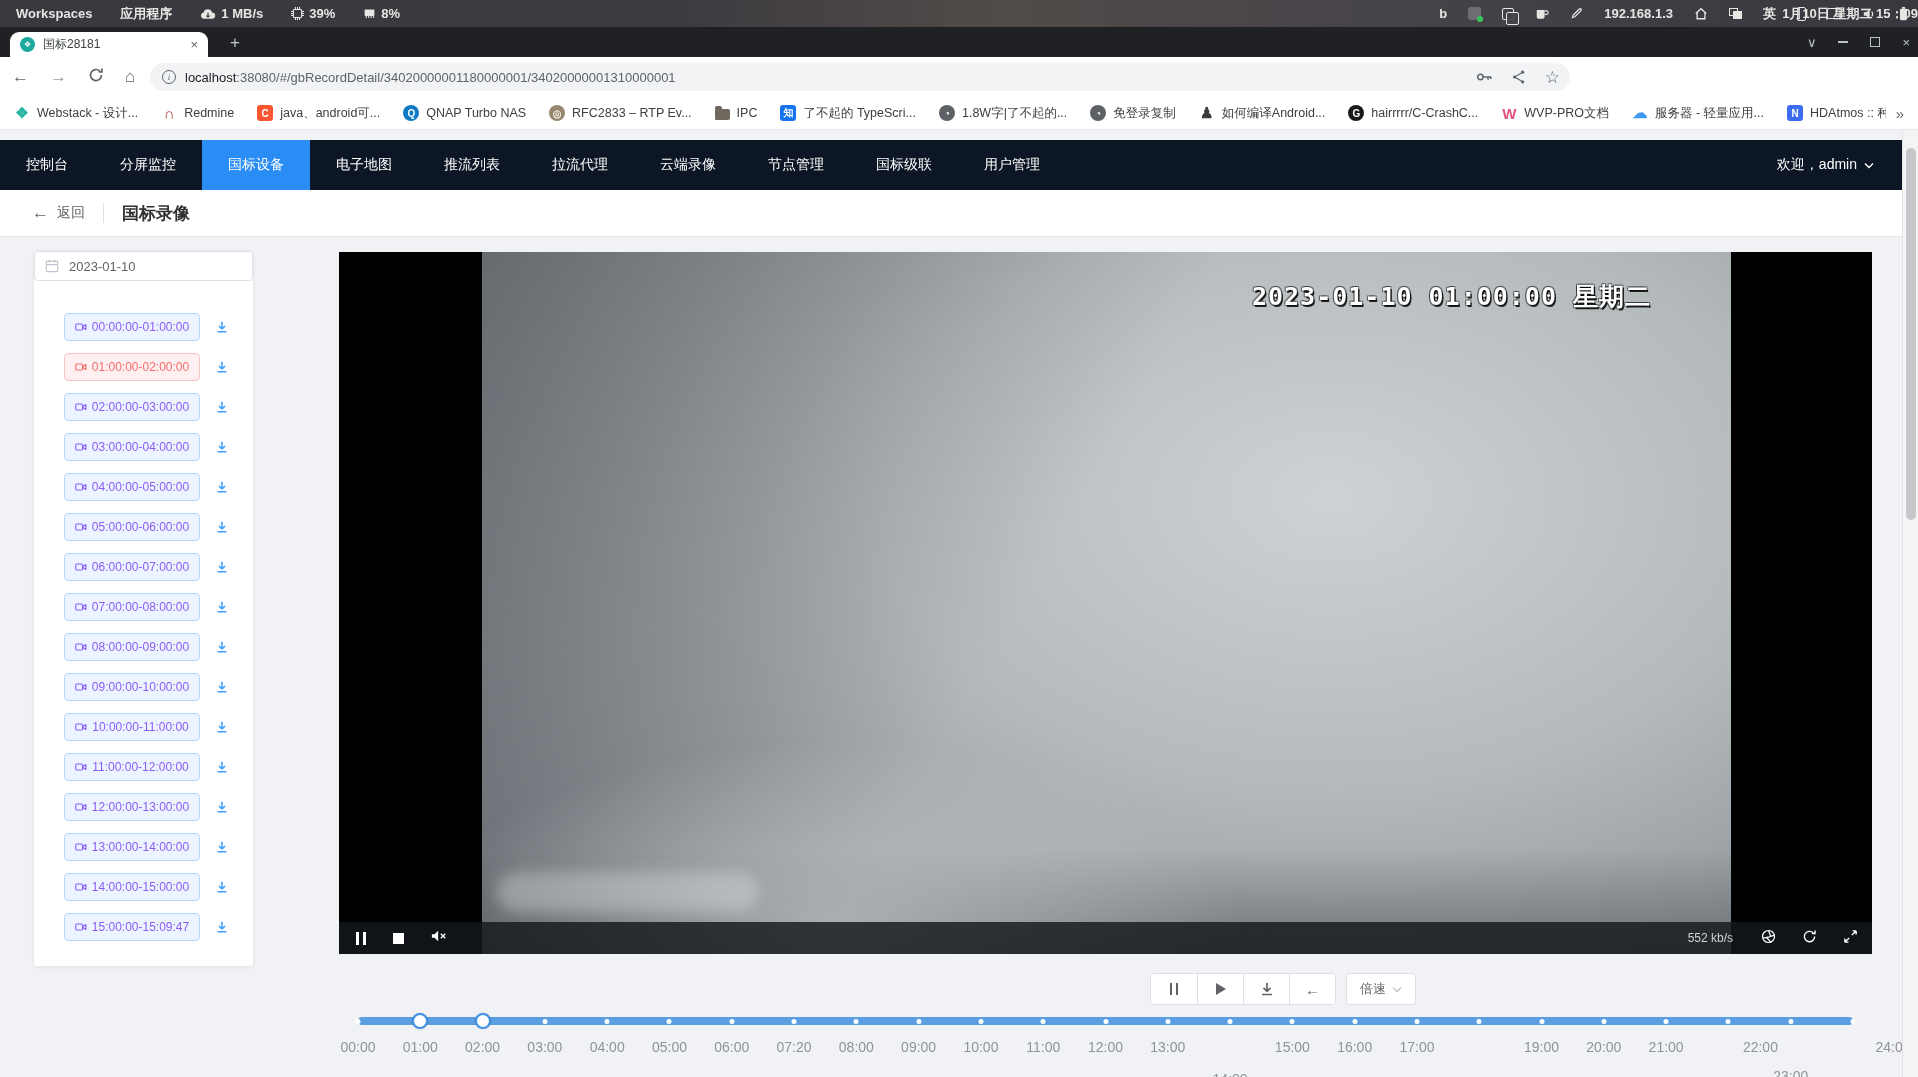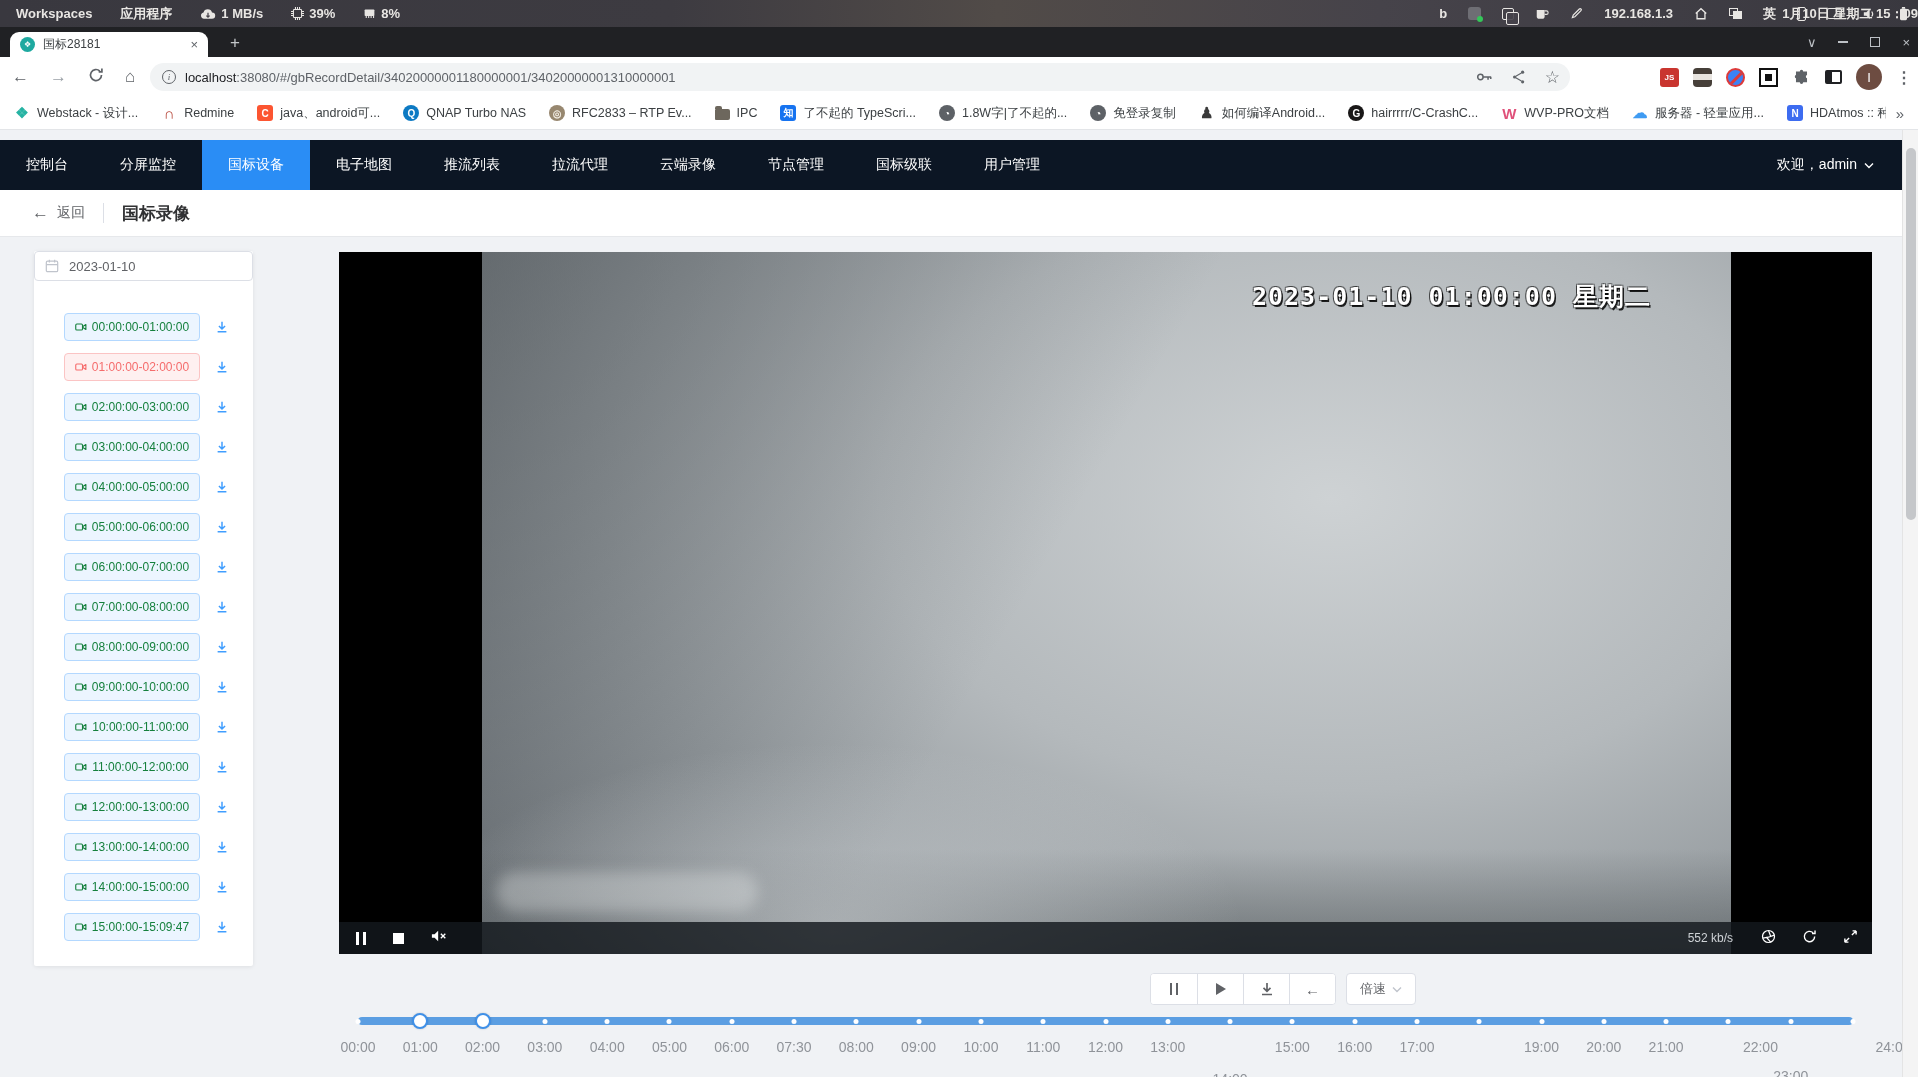--- a/index.html
+++ b/index.html
@@ -97,21 +97,21 @@
   
   .content { position:absolute; left:0; top:237px; width:1902px; height:840px; background:#f0f2f5; }
 
   .sidecard { position:absolute; left:34px; top:14px; width:219px; height:715px; background:#ffffff;
     box-shadow:0 1px 4px rgba(0,0,0,.08); border-radius:2px; }
   .date-input { position:absolute; left:0; top:0; width:219px; height:30px; border:1px solid #dcdfe6; border-radius:4px;
     background:#fff; display:flex; align-items:center; padding-left:10px; gap:10px; }
   .date-text { font-size:13px; color:#606266; }
   .seg-list { position:absolute; top:50px; left:0; right:0; padding-top:12px; }
   .seg-row { display:flex; align-items:center; margin:0 0 12px 30px; height:28px; }
-  .seg-pill { width:136px; height:28px; border:1px solid #b3d8ff; background:#ecf5ff; color:#15803d; border-radius:4px;
+  .seg-pill { width:136px; height:28px; border:1px solid #b3d8ff; background:#ecf5ff; color:#8b5cf6; border-radius:4px;
     font-size:12px; display:flex; align-items:center; justify-content:center; gap:5px; cursor:pointer; }
   .seg-pill.danger { border-color:#fbc4c4; background:#fef0f0; color:#f56c6c; }
   .seg-dl { margin-left:15px; color:#409eff; display:flex; align-items:center; cursor:pointer; }
 
   
   .player { position:absolute; left:339px; top:15px; width:1533px; height:702px; background:#000; }
   .vframe { position:absolute; left:143px; top:0; width:1249px; height:702px;
     background:
       radial-gradient(55% 45% at 28% 97%, rgba(218,222,225,.55) 0%, rgba(218,222,225,0) 60%),
       linear-gradient(0deg, rgba(58,64,66,.45) 0%, rgba(58,64,66,0) 15%),
@@ -270,34 +270,20 @@
             <path d="M9 10h9M14.5 10v3M17.5 10v2.3"></path>
           </svg>
         <svg width="16" height="16" viewBox="0 0 20 20" fill="#5f6368">
             <circle cx="4.5" cy="10" r="2"></circle>
             <circle cx="14.5" cy="4" r="2"></circle>
             <circle cx="14.5" cy="16" r="2"></circle>
             <path d="M6 9l7-4M6 11l7 4" stroke="#5f6368" stroke-width="1.4"></path>
           </svg>
         <span style="font-size:17px">☆</span>
       </span>
-    </div>
-    <div class="ext-row">
-      <span class="ext ext-js">JS</span>
-      <span class="ext ext-robber"></span>
-      <span class="ext ext-block"></span>
-      <span class="ext ext-bsq"></span>
-      <span class="ext">
-        <svg width="17" height="17" viewBox="0 0 20 20" fill="#5f6368">
-            <path d="M8 3a2 2 0 0 1 4 0h4.5v4.2a2 2 0 0 0 0 3.8v4.5H12a2 2 0 0 1-4 0H3.5V11a2 2 0 0 1 0-3.8V3z"></path>
-          </svg>
-      </span>
-      <span class="ext ext-read"></span>
-      <span class="avatar">I</span>
-      <span class="dots">⋮</span>
     </div>
   </div>
 
   <div class="bookmarks">
     <div class="bm-items">
         <div class="bm">
           <span class="bm-ic plain" style="color: rgb(38, 179, 163);">❖</span>
           <span class="bm-lb">Webstack - 设计...</span>
         </div>
         <div class="bm">
@@ -717,21 +703,21 @@
           <span class="tl-handle" style="left: 8.33333%;"></span>
         </div>
       <div class="tl-labels">
           <span class="tl-lb" style="left: 0%;">00:00</span>
           <span class="tl-lb" style="left: 4.16667%;">01:00</span>
           <span class="tl-lb" style="left: 8.33333%;">02:00</span>
           <span class="tl-lb" style="left: 12.5%;">03:00</span>
           <span class="tl-lb" style="left: 16.6667%;">04:00</span>
           <span class="tl-lb" style="left: 20.8333%;">05:00</span>
           <span class="tl-lb" style="left: 25%;">06:00</span>
-          <span class="tl-lb" style="left: 29.1667%;">07:30</span>
+          <span class="tl-lb" style="left: 29.1667%;">07:20</span>
           <span class="tl-lb" style="left: 33.3333%;">08:00</span>
           <span class="tl-lb" style="left: 37.5%;">09:00</span>
           <span class="tl-lb" style="left: 41.6667%;">10:00</span>
           <span class="tl-lb" style="left: 45.8333%;">11:00</span>
           <span class="tl-lb" style="left: 50%;">12:00</span>
           <span class="tl-lb" style="left: 54.1667%;">13:00</span>
           <span class="tl-lb" style="left: 58.3333%; margin-top: 32px;">14:00</span>
           <span class="tl-lb" style="left: 62.5%;">15:00</span>
           <span class="tl-lb" style="left: 66.6667%;">16:00</span>
           <span class="tl-lb" style="left: 70.8333%;">17:00</span>

